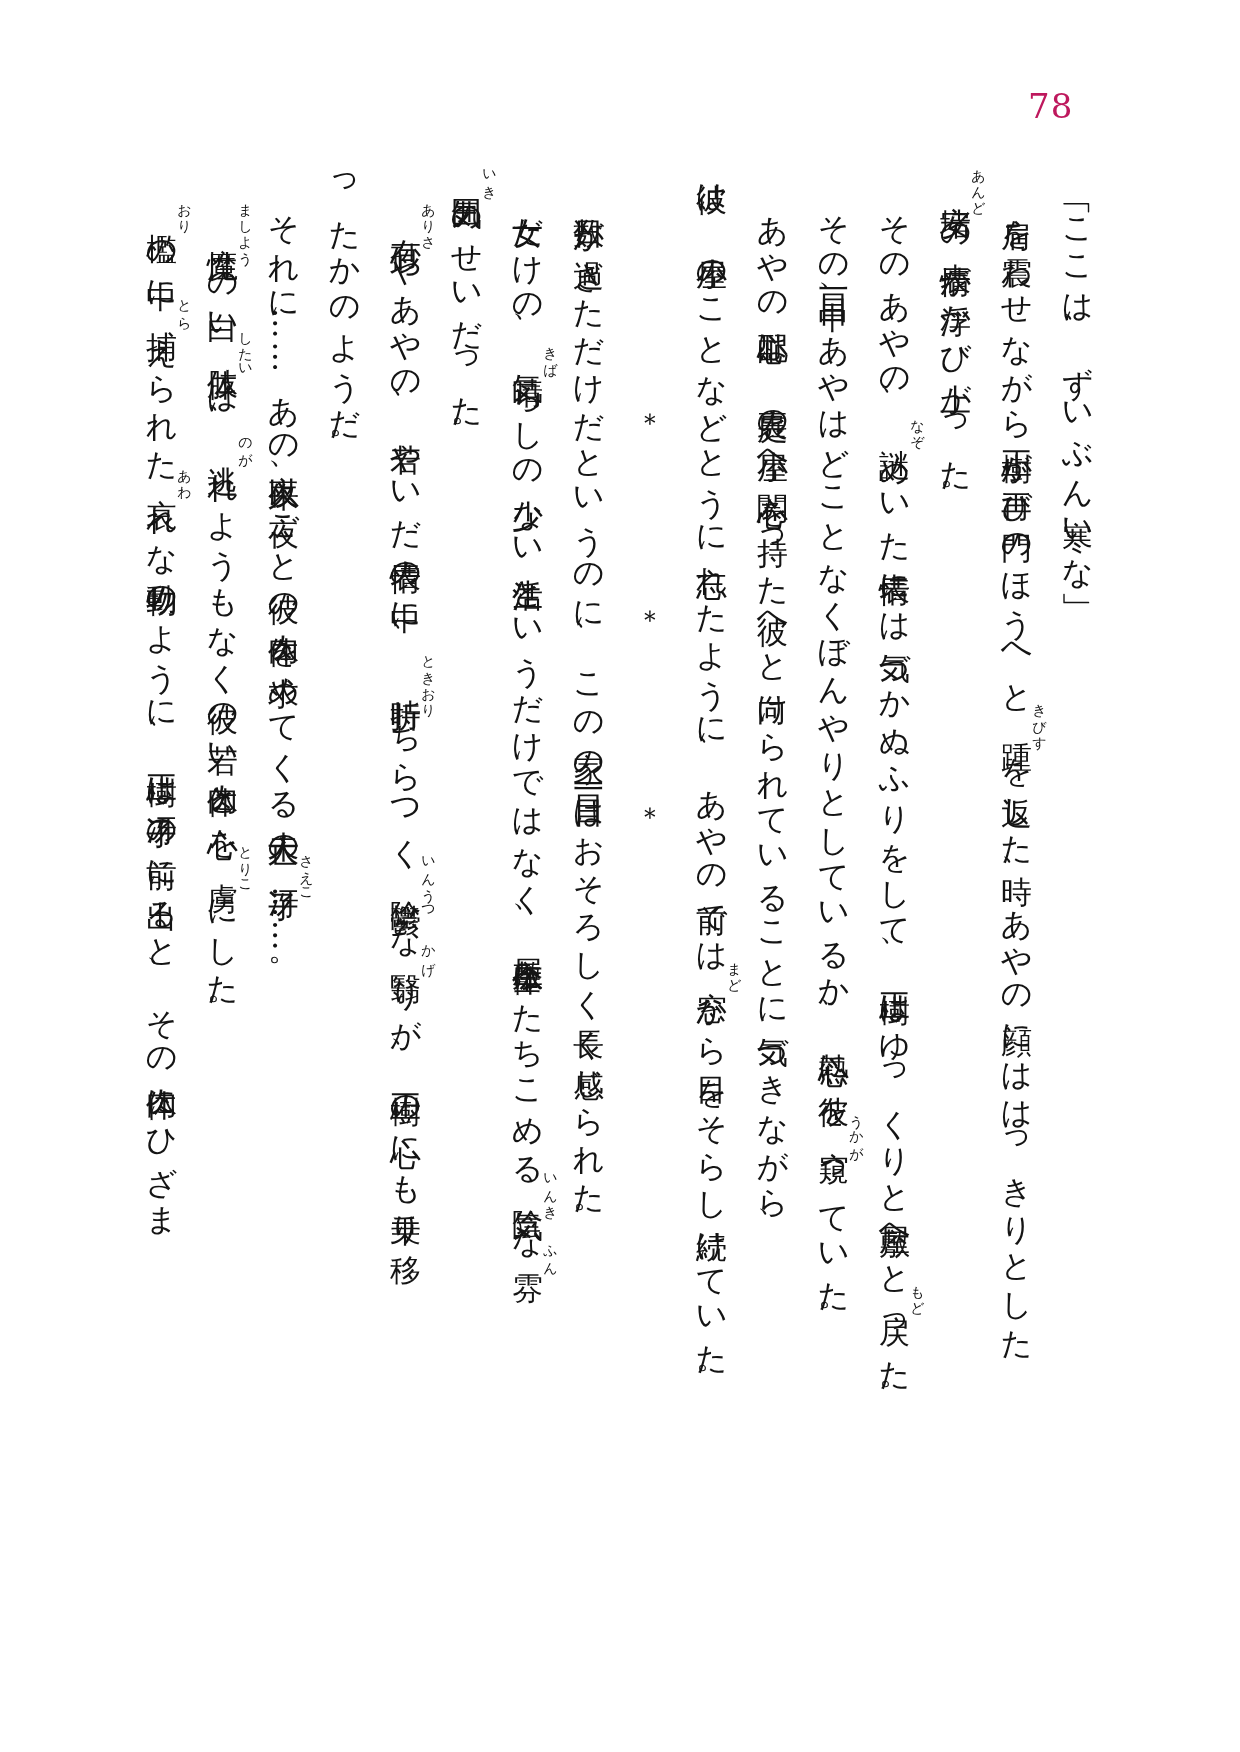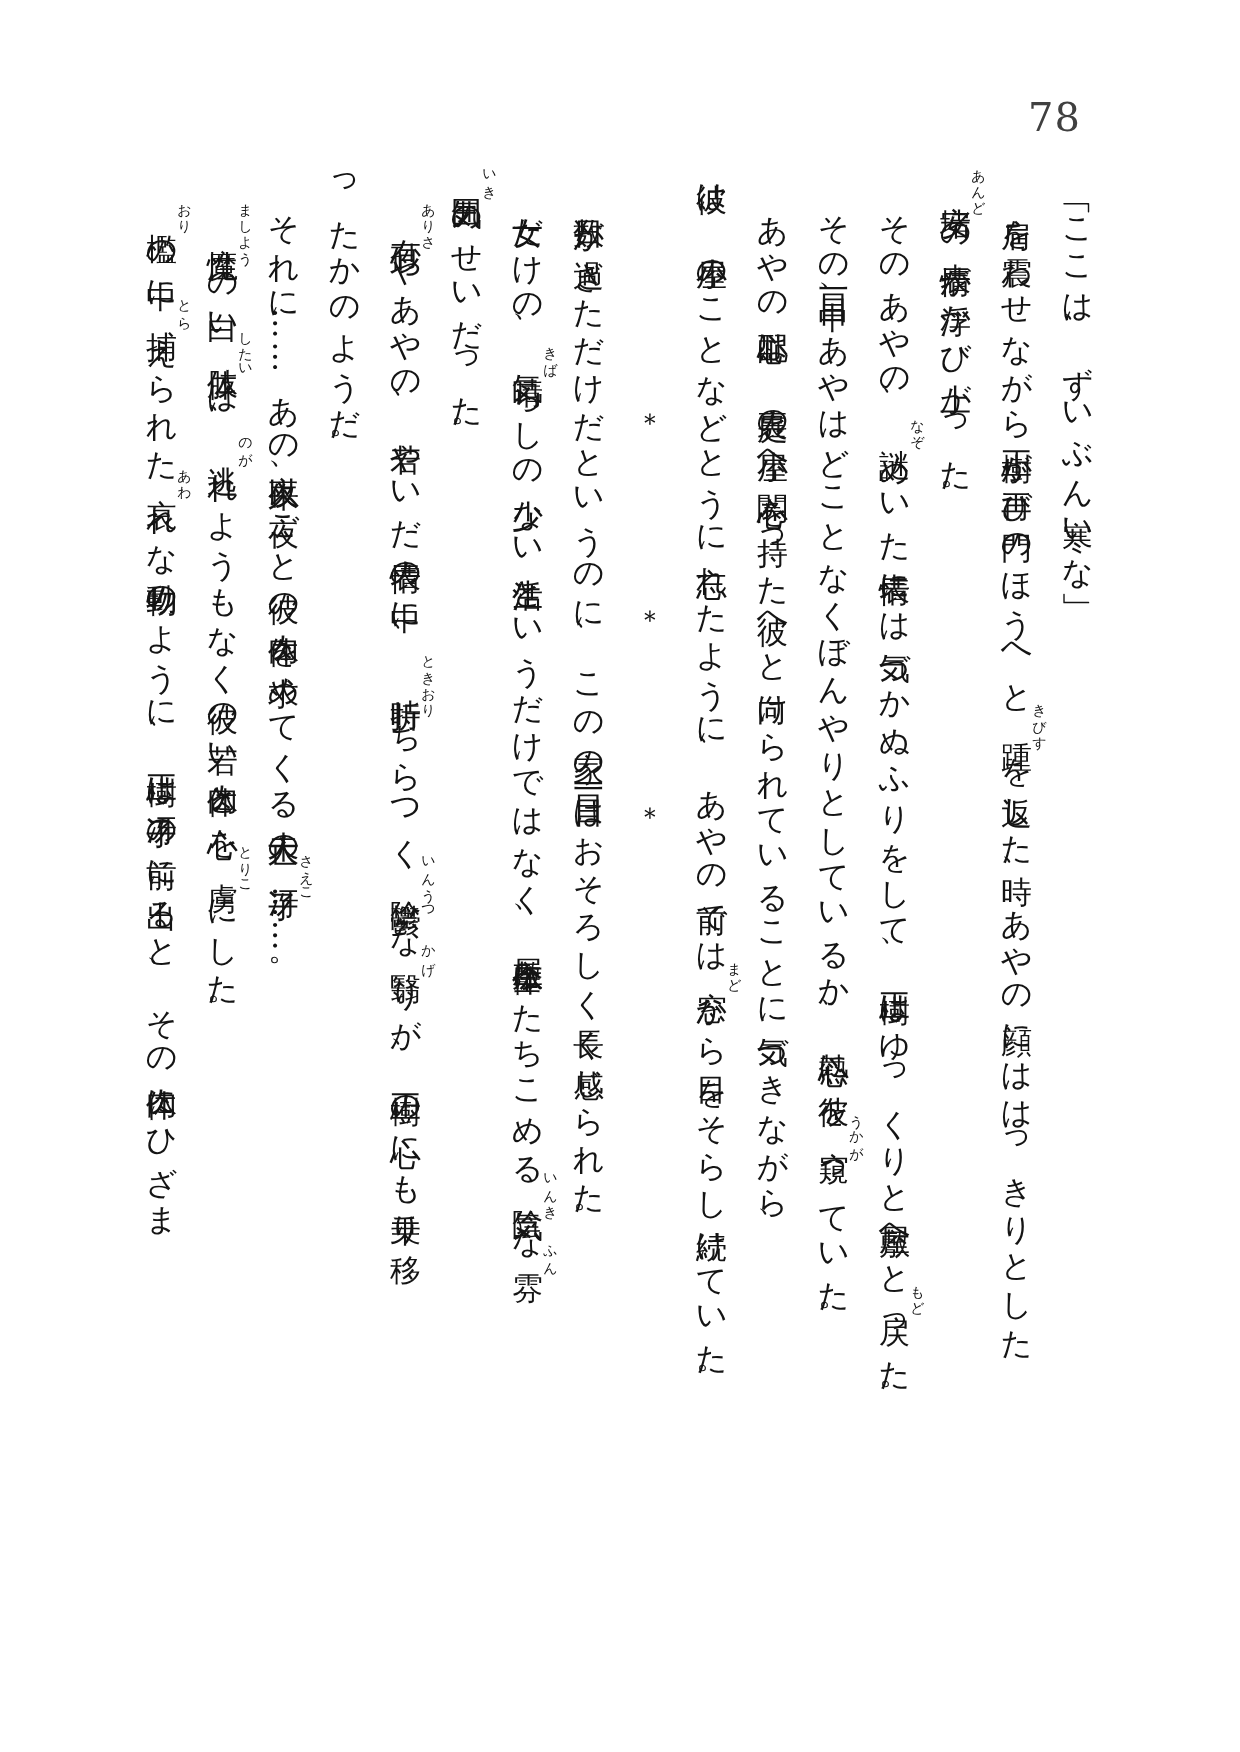--- a/index.html
+++ b/index.html
@@ -10,24 +10,24 @@
     font-family: "DejaVu Serif", "Liberation Serif", serif;
   }
   .page {
     position: relative;
     width: 1240px; height: 1752px;
     background: #ffffff;
     color: #141414;
   }
   .page-number {
     position: absolute;
-    top: 94px; left: 1028px;
-    font-size: 40px;
+    top: 86px; left: 1028px;
+    font-size: 34px;
     letter-spacing: 1px;
-    color: #404040;
+    color: #be185d;
   }
   .text-block {
     position: absolute;
     top: 160px; right: 132px;
     width: 976px; height: 1380px;
     writing-mode: vertical-rl;
     text-orientation: mixed;
     font-size: 31px;
     line-height: 61px;
     letter-spacing: 2.5px;

